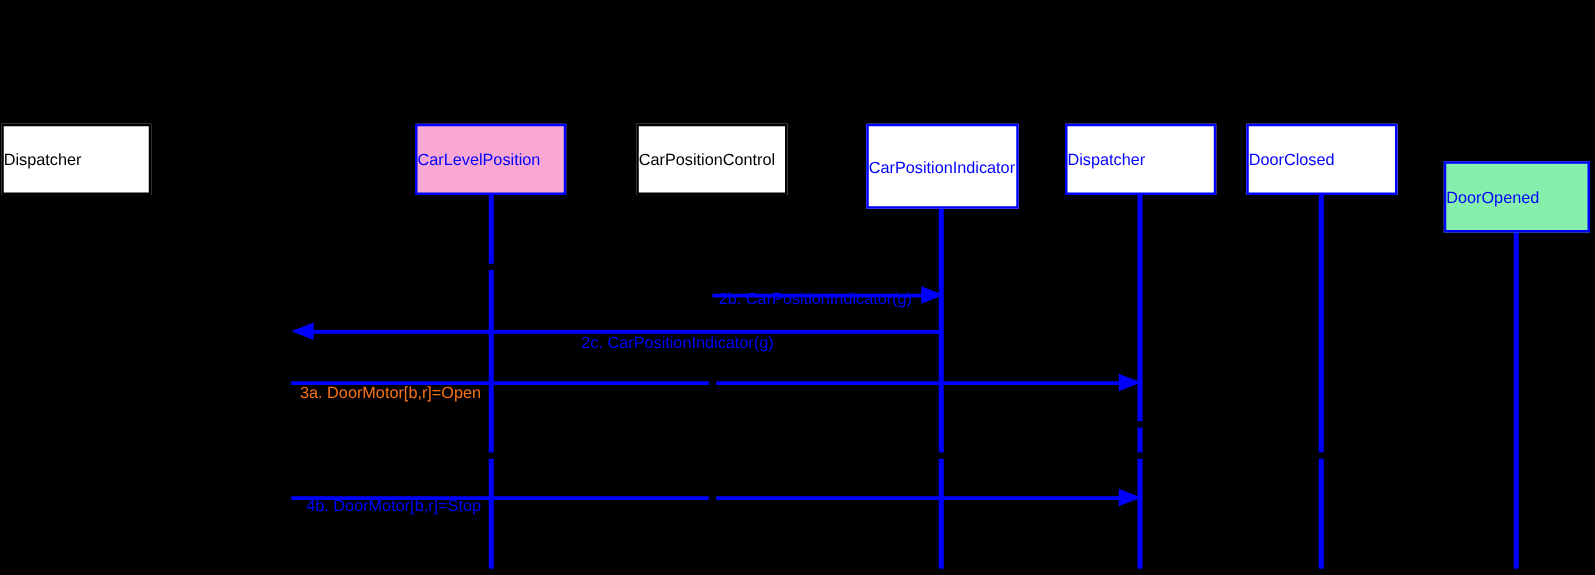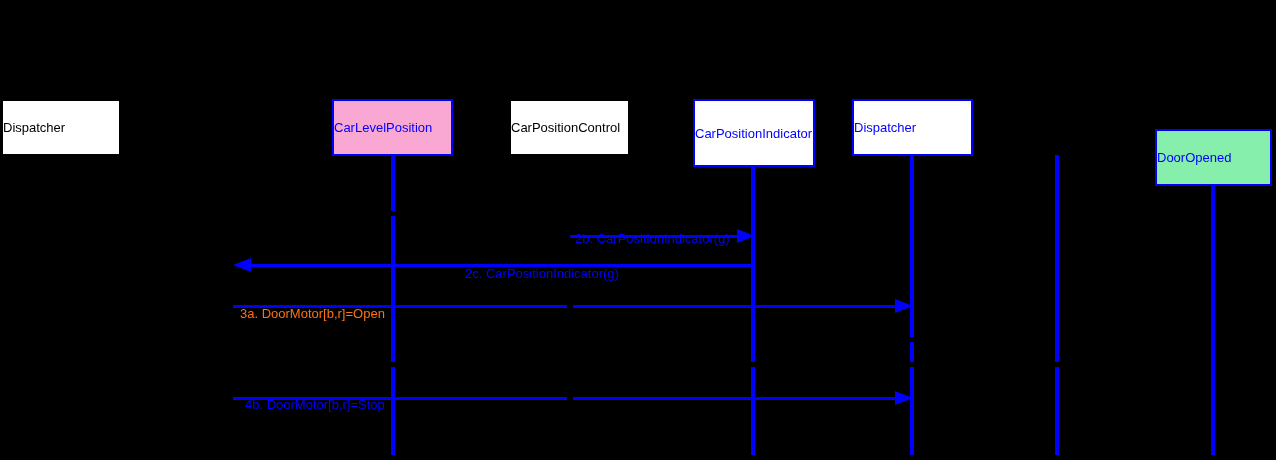--- a/index.html
+++ b/index.html
@@ -55,20 +55,23 @@
     </div>
     <div class="lifeline" style="left: 567px; top: 155px; width: 6px; height: 300px; background: rgb(0, 0, 0); z-index: 4;"></div>
     <div class="obj-box" style="left: 693px; top: 99px; width: 122px; height: 68px; background: rgb(255, 255, 255); border-color: rgb(0, 0, 255); color: rgb(0, 0, 255);">
       <span>CarPositionIndicator</span>
     </div>
     <div class="lifeline" style="left: 751px; top: 155px; width: 4px; height: 300px; background: rgb(0, 0, 255); z-index: 1;"></div>
     <div class="obj-box" style="left: 852px; top: 99px; width: 121px; height: 57px; background: rgb(255, 255, 255); border-color: rgb(0, 0, 255); color: rgb(0, 0, 255);">
       <span>Dispatcher</span>
     </div>
     <div class="lifeline" style="left: 910px; top: 155px; width: 4px; height: 300px; background: rgb(0, 0, 255); z-index: 1;"></div>
+    <div class="obj-box" style="left: 997px; top: 99px; width: 121px; height: 57px; background: rgb(255, 255, 255); border-color: rgb(0, 0, 255); color: rgb(0, 0, 255);">
+      <span>DoorClosed</span>
+    </div>
     <div class="lifeline" style="left: 1055px; top: 155px; width: 4px; height: 300px; background: rgb(0, 0, 255); z-index: 1;"></div>
     <div class="obj-box" style="left: 1155px; top: 99px; width: 117px; height: 57px; background: #86efac; border-color: rgb(0, 0, 255); color: rgb(0, 0, 255); margin-top: 30px;">
       <span>DoorOpened</span>
     </div>
     <div class="lifeline" style="left: 1211px; top: 155px; width: 4px; height: 300px; background: rgb(0, 0, 255); z-index: 1;"></div>
     <div class="hidden-msg" style="left: 231px; top: 211px; width: 339px; background: rgb(0, 0, 0); z-index: 2;"></div>
     <div class="hidden-msg" style="left: 800px; top: 337px; width: 200px; background: rgb(0, 0, 0); z-index: 2;"></div>
     <div class="hidden-msg" style="left: 231px; top: 362px; width: 919px; background: rgb(0, 0, 0); z-index: 2;"></div>
     <div class="msg-line" style="left: 570px; top: 235px; width: 173px; background: rgb(0, 0, 255); z-index: 5;"></div>
     <div class="arrow arrow-right" style="left: 737px; top: 229px; z-index: 5; border-left-color: rgb(0, 0, 255);"></div>

